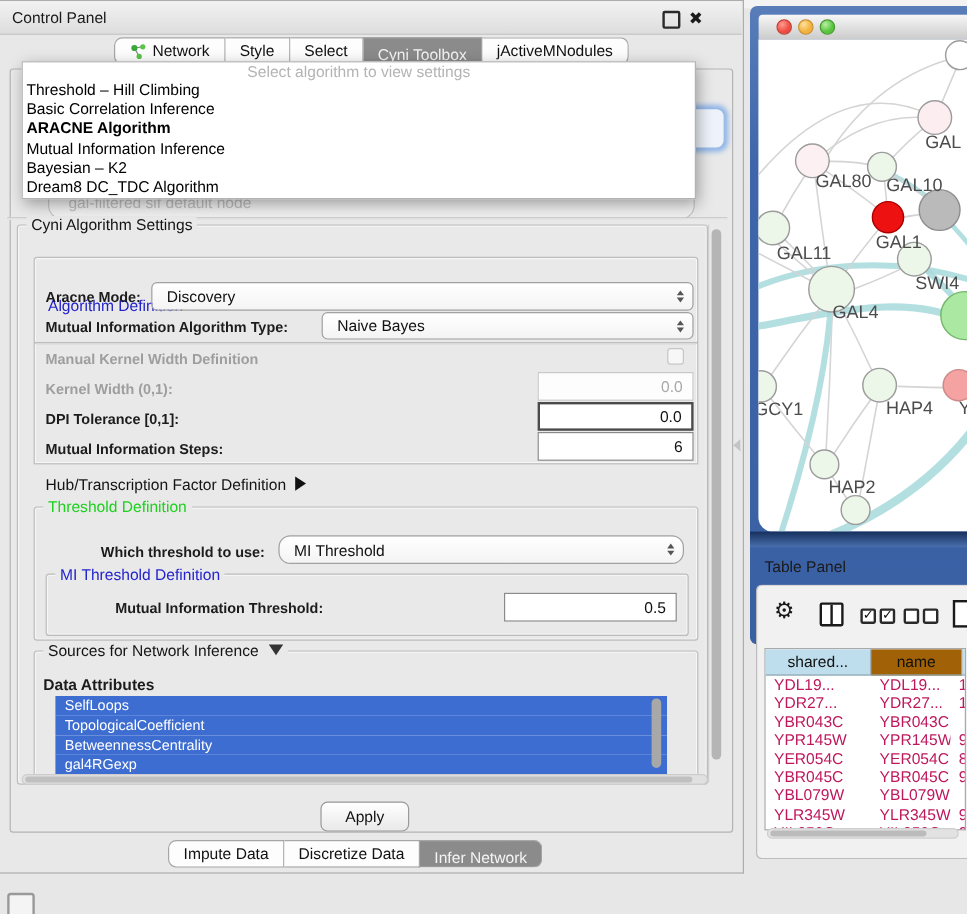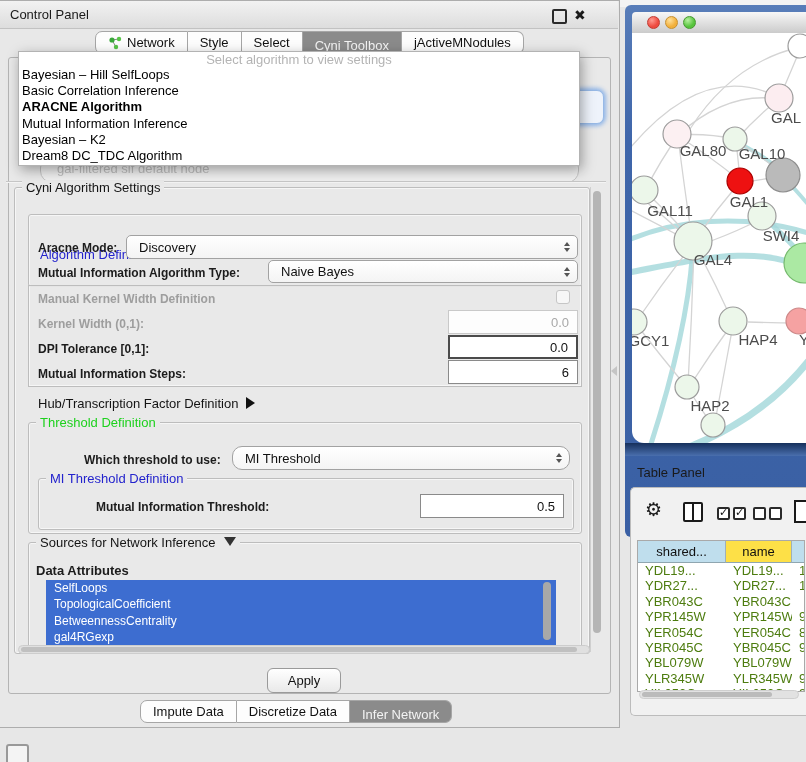--- a/index.html
+++ b/index.html
@@ -140,21 +140,21 @@
   #tp-checks{left:86px;top:19px;}
   #tp-unchecks{left:122px;top:19px;}
   #tp-doc{left:163px;top:12px;width:15px;height:19px;border:2px solid #1a1a1a;background:#fff;}
 
   #tp-table{left:6px;top:52px;width:168px;height:152px;border:1px solid #a9a9a9;
       box-sizing:border-box;overflow:hidden;background:#fff;}
   #tp-header{display:flex;height:22px;}
   .th{box-sizing:border-box;border-right:1px solid #9fb0b8;border-bottom:1px solid #8fa6b0;
       font-size:13px;color:#111;display:flex;align-items:center;justify-content:center;flex:0 0 auto;}
   .tr{display:flex;height:15.4px;}
-  .td{box-sizing:border-box;font-size:13px;color:#4d7c0f;padding-left:7px;white-space:nowrap;
+  .td{box-sizing:border-box;font-size:13px;color:#be185d;padding-left:7px;white-space:nowrap;
       overflow:hidden;flex:0 0 auto;line-height:15.4px;}
   #tp-hscroll{left:8px;top:202px;width:160px;height:9px;background:#e2e2e2;border-radius:5px;border:1px solid #cfcfcf;box-sizing:border-box;}
   #tp-hscroll .thumb{position:absolute;left:2px;top:1px;width:130px;height:5px;background:#bbbbbb;border-radius:3px;}
 
   
   #bl-icon{left:6px;top:744px;width:19px;height:24px;border:2px solid #999;border-radius:3px;background:#f4f4f4;}
 
   
   .net-ico{width:14px;height:14px;display:inline-block;}
 </style>
@@ -199,21 +199,21 @@
 
   <div class="abs" id="bg-combo">
     <span>gal-filtered sif default node</span>
   </div>
   <div class="abs" id="bg-sep"></div>
   <div class="abs" id="focus-frag"></div>
 
   <div class="abs" id="algo-popup">
     <div id="algo-prompt">Select algorithm to view settings</div>
     <div id="algo-items">
-        <div class="algo-item">Bayesian – Hill SelfLoops</div>
+        <div class="algo-item">Threshold – Hill Climbing</div>
         <div class="algo-item">Basic Correlation Inference</div>
         <div class="algo-item bold">ARACNE Algorithm</div>
         <div class="algo-item">Mutual Information Inference</div>
         <div class="algo-item">Bayesian – K2</div>
         <div class="algo-item">Dream8 DC_TDC Algorithm</div>
       </div>
   </div>
 
   <div class="grp" style="left:14px;top:186px;width:574px;height:465px;"></div>
   <span class="grp-lb lb-black" style="left:22px;top:179px;">Cyni Algorithm Settings</span>
@@ -382,21 +382,21 @@
   <span class="abs" id="tp-colicon">
       <i></i>
     </span>
   <span class="abs" id="tp-checks"><span class="tcb on"></span><span class="tcb on"></span></span>
   <span class="abs" id="tp-unchecks"><span class="tcb"></span><span class="tcb"></span></span>
   <span class="abs" id="tp-doc"></span>
 
   <div class="abs" id="tp-table">
     <div id="tp-header">
         <div class="th" style="width: 88px; background: rgb(191, 222, 237);">shared...</div>
-        <div class="th" style="width: 66px; background: #fde047;">name</div>
+        <div class="th" style="width: 76px; background: #a16207;">name</div>
         <div class="th" style="width: 40px; background: rgb(191, 222, 237);">A</div>
       </div>
     <div id="tp-body">
         <div class="tr">
           <div class="td" style="width: 88px;">YDL19...</div>
           <div class="td" style="width: 66px;">YDL19...</div>
           <div class="td" style="width: 40px;">13</div>
         </div>
         <div class="tr">
           <div class="td" style="width: 88px;">YDR27...</div>

